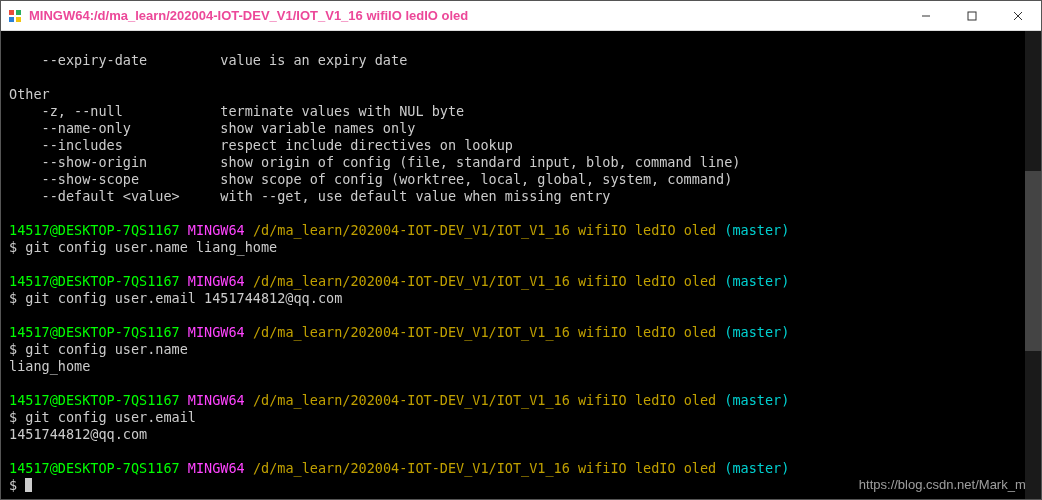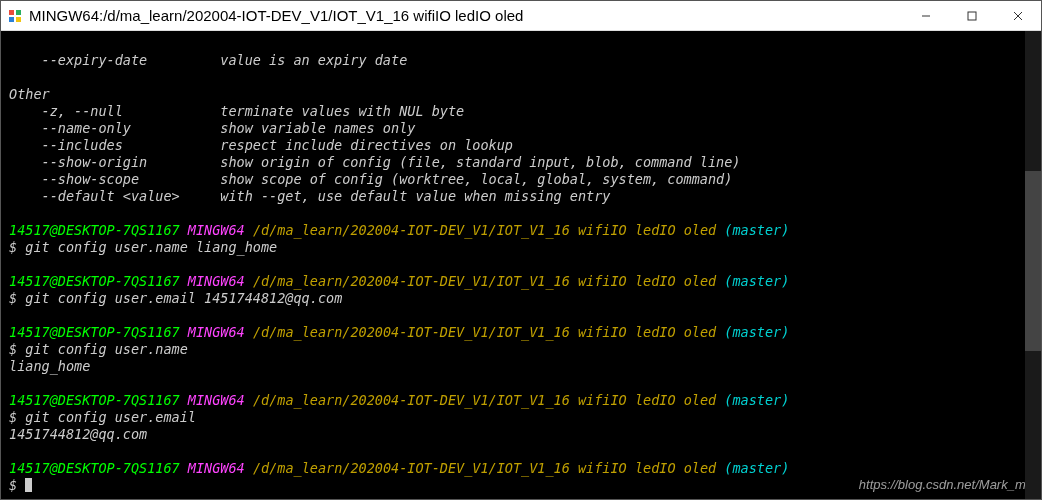--- a/index.html
+++ b/index.html
@@ -18,23 +18,24 @@
     flex-direction: column;
     background: #fff;
   }
   .titlebar {
     height: 30px;
     display: flex;
     align-items: center;
     background: #fff;
     border-bottom: 1px solid #ddd;
     padding-left: 6px;
-    font-size: 15px;
-    color: #000000;
+    font-size: 13px;
+    color: #ec4899;
     user-select: none;
+    font-weight: bold;
   }
   .titlebar .icon {
     width: 16px; height: 16px;
     margin-right: 6px;
     display: flex; align-items: center; justify-content: center;
   }
   .winbtns { margin-left: auto; display: flex; height: 100%; }
   .winbtn {
     width: 46px;
     display: flex;
@@ -48,21 +49,20 @@
     flex: 1;
     background: #000;
     color: #ccc;
     font-family: Consolas, "Lucida Console", monospace;
     font-size: 13.5px;
     line-height: 17px;
     padding: 4px 8px 8px 8px;
     white-space: pre;
     overflow: hidden;
     position: relative;
-    font-style: italic;
   }
   .u  { color: #00ff00; }  
   .mw { color: #ff44ff; }  
   .pth{ color: #c0a000; }  
   .br { color: #00d0d0; }  
   .wm {
     position: absolute;
     right: 8px;
     bottom: 6px;
     color: rgba(210,210,210,0.75);

